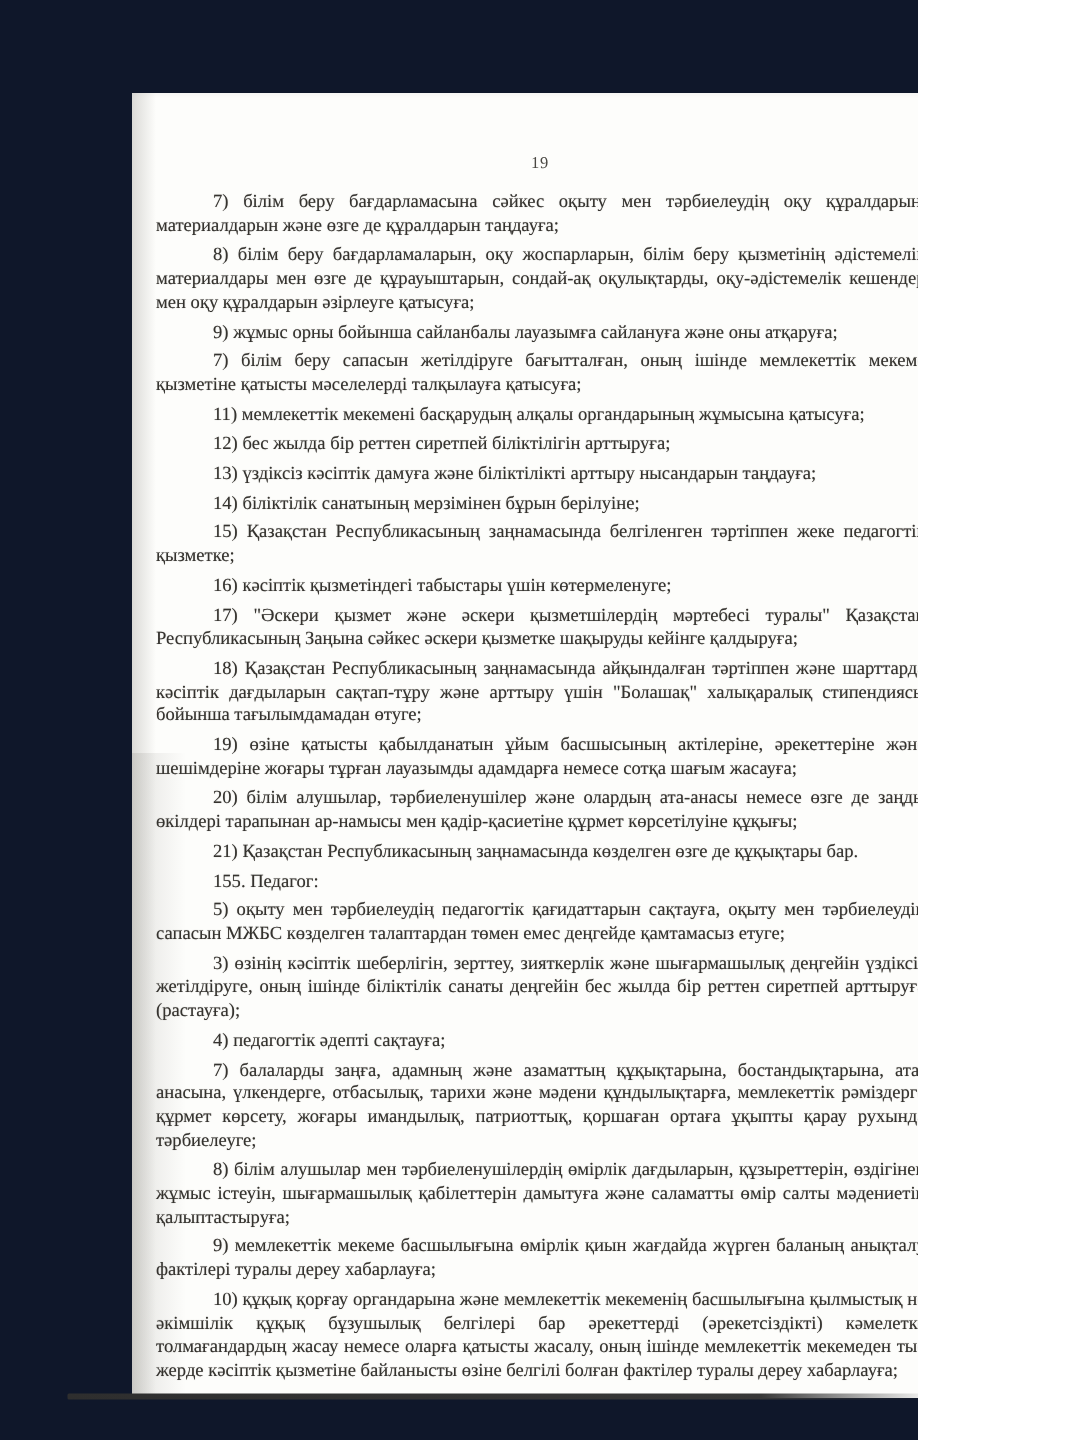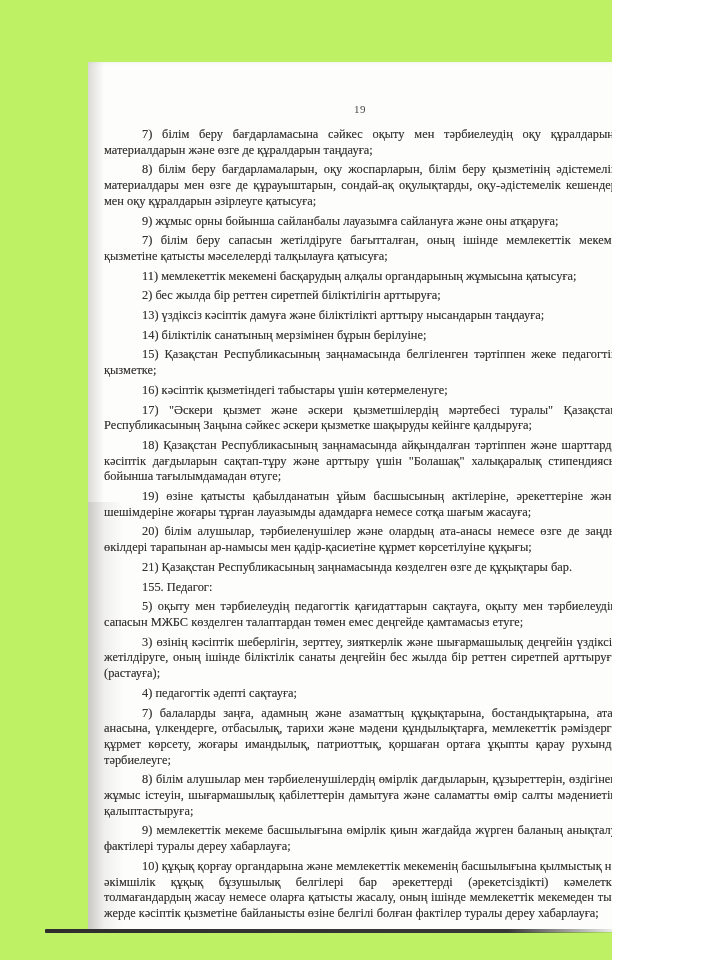--- a/index.html
+++ b/index.html
@@ -8,21 +8,21 @@
     width: 720px;
     height: 960px;
     background: #ffffff;
     font-family: "Liberation Serif", serif;
     overflow: hidden;
   }
   .canvas {
     position: relative;
     width: 612px;
     height: 960px;
-    background: #bef264;
+    background: #0f172a;
     overflow: hidden;
   }
   .page {
     position: absolute;
     left: 88px;
     top: 62px;
     width: 567px;
     height: 870px;
     background: #fdfdfb;
     border-right: 2px solid #b3b3b0;
@@ -93,21 +93,21 @@
   <div class="page">
     <div class="shade-a"></div>
     <div class="shade-b"></div>
     <div class="page-number">19</div>
     <div class="content">
       <p>7) білім беру бағдарламасына сәйкес оқыту мен тәрбиелеудің оқу құралдарын, материалдарын және өзге де құралдарын таңдауға;</p>
       <p>8) білім беру бағдарламаларын, оқу жоспарларын, білім беру қызметінің әдістемелік материалдары мен өзге де құрауыштарын, сондай-ақ оқулықтарды, оқу-әдістемелік кешендер мен оқу құралдарын әзірлеуге қатысуға;</p>
       <p>9) жұмыс орны бойынша сайланбалы лауазымға сайлануға және оны атқаруға;</p>
       <p>7) білім беру сапасын жетілдіруге бағытталған, оның ішінде мемлекеттік мекеме қызметіне қатысты мәселелерді талқылауға қатысуға;</p>
       <p>11) мемлекеттік мекемені басқарудың алқалы органдарының жұмысына қатысуға;</p>
-      <p>2) бес жылда бір реттен сиретпей біліктілігін арттыруға;</p>
+      <p>12) бес жылда бір реттен сиретпей біліктілігін арттыруға;</p>
       <p>13) үздіксіз кәсіптік дамуға және біліктілікті арттыру нысандарын таңдауға;</p>
       <p>14) біліктілік санатының мерзімінен бұрын берілуіне;</p>
       <p>15) Қазақстан Республикасының заңнамасында белгіленген тәртіппен жеке педагогтік қызметке;</p>
       <p>16) кәсіптік қызметіндегі табыстары үшін көтермеленуге;</p>
       <p>17) "Әскери қызмет және әскери қызметшілердің мәртебесі туралы" Қазақстан Республикасының Заңына сәйкес әскери қызметке шақыруды кейінге қалдыруға;</p>
       <p>18) Қазақстан Республикасының заңнамасында айқындалған тәртіппен және шарттарда кәсіптік дағдыларын сақтап-тұру және арттыру үшін "Болашақ" халықаралық стипендиясы бойынша тағылымдамадан өтуге;</p>
       <p>19) өзіне қатысты қабылданатын ұйым басшысының актілеріне, әрекеттеріне және шешімдеріне жоғары тұрған лауазымды адамдарға немесе сотқа шағым жасауға;</p>
       <p>20) білім алушылар, тәрбиеленушілер және олардың ата-анасы немесе өзге де заңды өкілдері тарапынан ар-намысы мен қадір-қасиетіне құрмет көрсетілуіне құқығы;</p>
       <p>21) Қазақстан Республикасының заңнамасында көзделген өзге де құқықтары бар.</p>
       <p>155. Педагог:</p>

